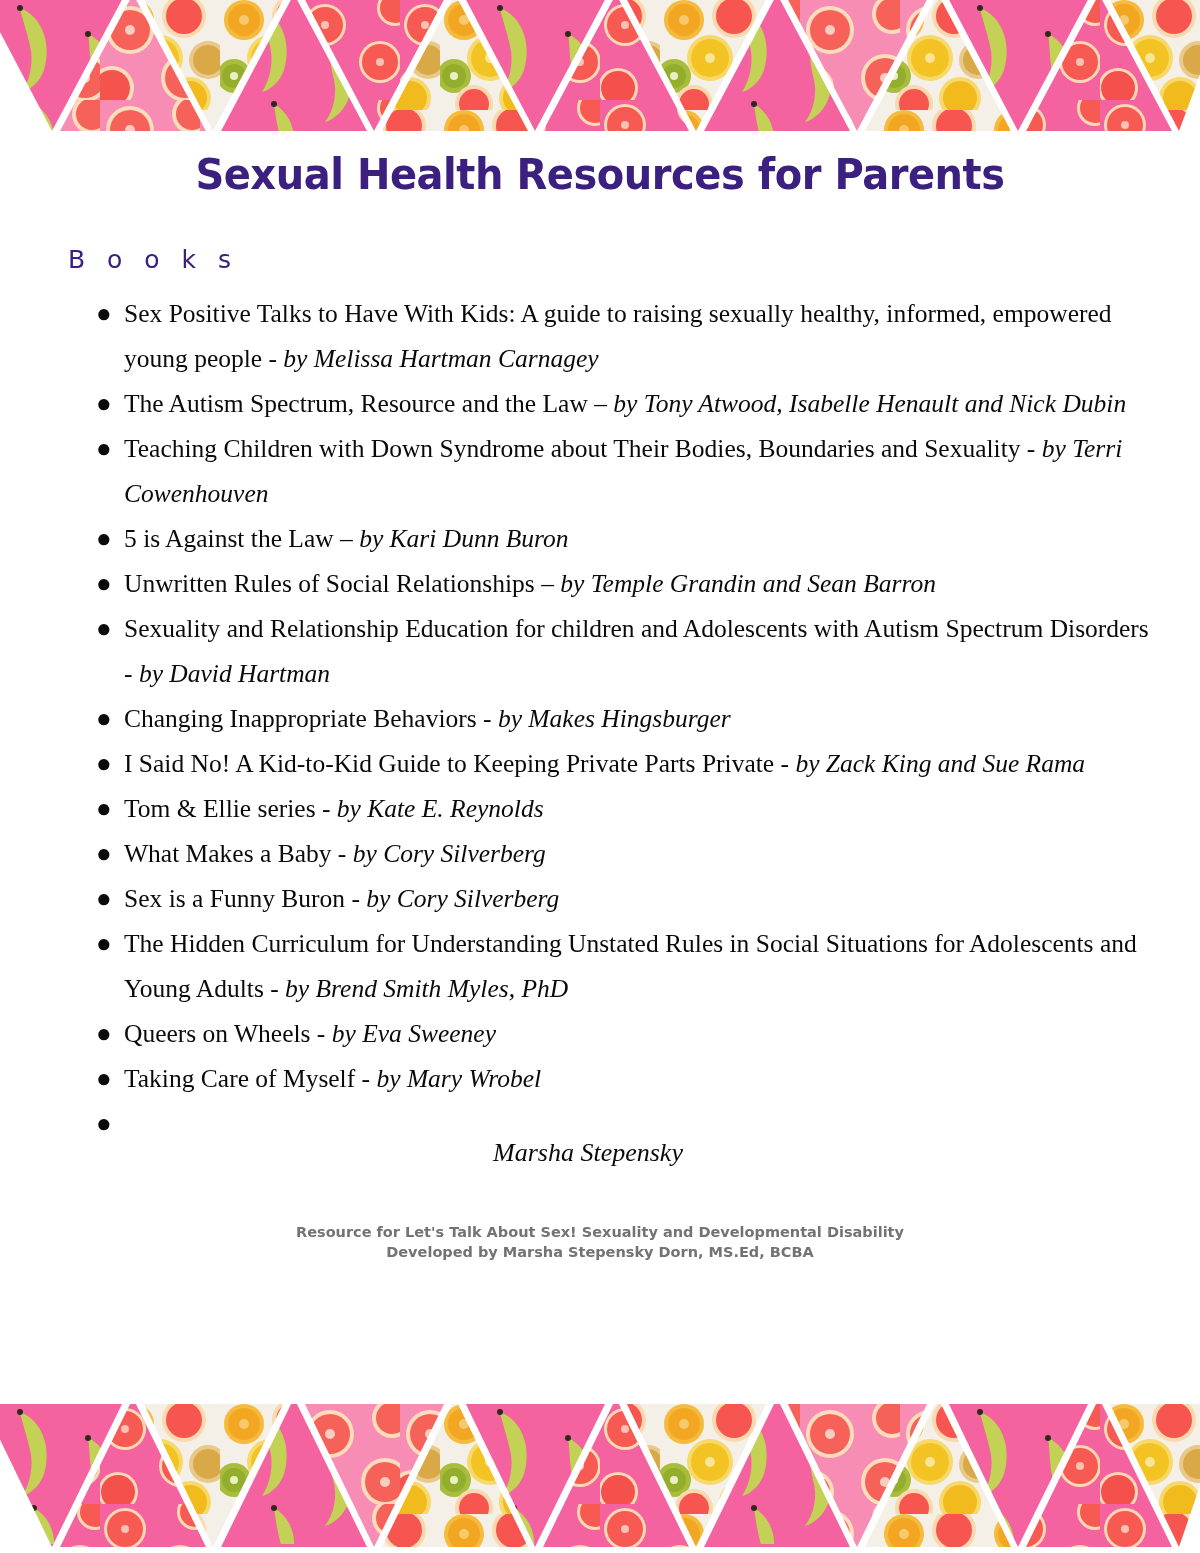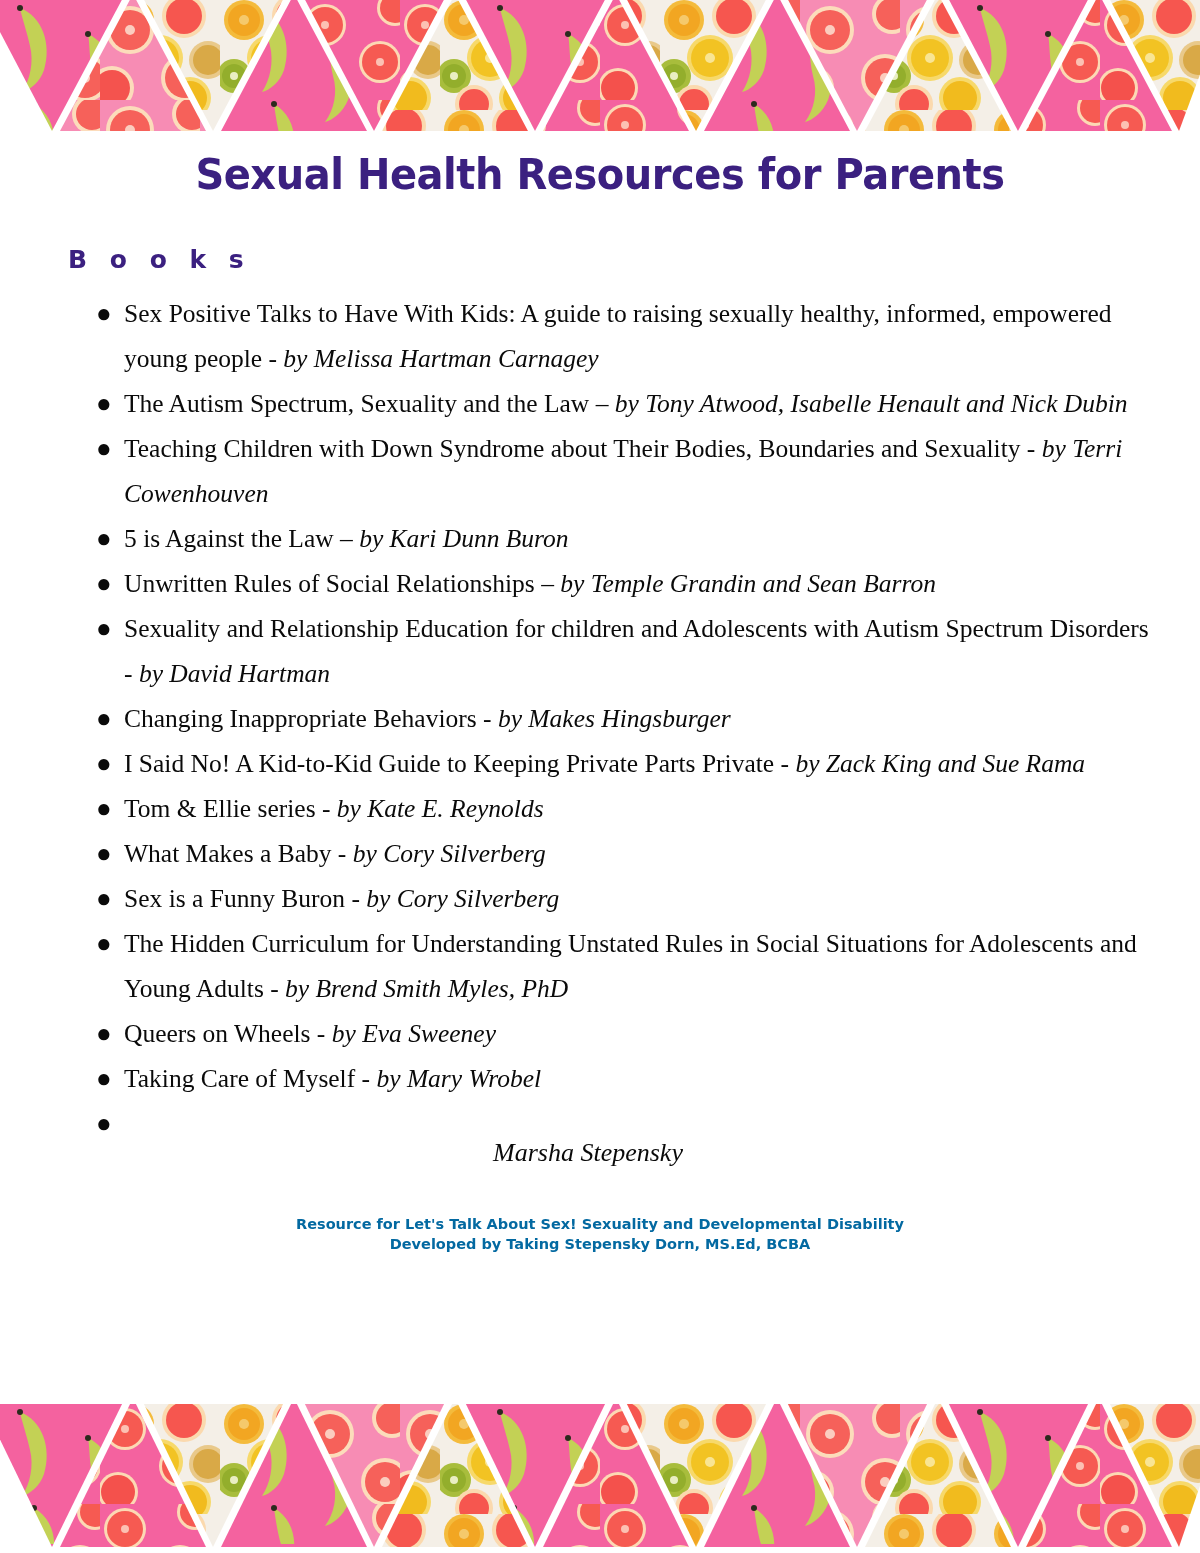--- a/index.html
+++ b/index.html
@@ -47,21 +47,21 @@
     letter-spacing: -0.5px;
     color: #3b2080;
     transform: scaleX(0.93);
     transform-origin: center;
   }
 
   .section-heading {
     margin: 0;
     padding: 45px 0 0 68px;
     font-family: "DejaVu Sans", "Liberation Sans", sans-serif;
-    font-weight: bold;
+    font-weight: normal;
     font-size: 25px;
     line-height: 30px;
     letter-spacing: 7px;
     color: #3b2080;
   }
 
   ul.book-list {
     list-style: none;
     margin: 0;
     padding: 16px 0 0 0;
@@ -94,28 +94,28 @@
     padding: 35px 0 0 0;
     text-align: center;
     font-style: italic;
     font-size: 26px;
     line-height: 34px;
     color: #0a0a0a;
     transform: translateX(-12px);
   }
 
   .doc-footer {
-    margin: 6px;
+    margin: 14px;
     padding: 38px 0 0 0;
     text-align: center;
     font-family: "DejaVu Sans", "Liberation Sans", sans-serif;
     font-weight: bold;
     font-size: 14.5px;
     line-height: 20px;
-    color: #0369a1;
+    color: #737373;
   }
   .doc-footer .line { display: block; }
 </style>
 </head>
 <body>
 
 <div class="fruit-band" id="band-top">
   <svg viewBox="0 0 1200 137" preserveAspectRatio="none">
     <defs>
 
@@ -210,41 +210,41 @@
 </div>
 
 <div class="page-content">
 
   <h1 class="doc-title">Sexual Health Resources for Parents</h1>
 
   <h2 class="section-heading">B o o k s</h2>
 
   <ul class="book-list">
     <li><span class="bullet">●</span><span>Sex Positive Talks to Have With Kids: A guide to raising sexually healthy, informed, empowered young people - </span><span class="author">by Melissa Hartman Carnagey</span></li>
-    <li><span class="bullet">●</span><span>The Autism Spectrum, Sexuality and the Law – </span><span class="author">by Tony Atwood, Isabelle Henault and Nick Dubin</span></li>
+    <li><span class="bullet">●</span><span>The Autism Spectrum, Resource and the Law – </span><span class="author">by Tony Atwood, Isabelle Henault and Nick Dubin</span></li>
     <li><span class="bullet">●</span><span>Teaching Children with Down Syndrome about Their Bodies, Boundaries and Sexuality - </span><span class="author">by Terri Cowenhouven</span></li>
     <li><span class="bullet">●</span><span>5 is Against the Law – </span><span class="author">by Kari Dunn Buron</span></li>
     <li><span class="bullet">●</span><span>Unwritten Rules of Social Relationships – </span><span class="author">by Temple Grandin and Sean Barron</span></li>
     <li><span class="bullet">●</span><span>Sexuality and Relationship Education for children and Adolescents with Autism Spectrum Disorders - </span><span class="author">by David Hartman</span></li>
     <li><span class="bullet">●</span><span>Changing Inappropriate Behaviors - </span><span class="author">by Makes Hingsburger</span></li>
     <li><span class="bullet">●</span><span>I Said No! A Kid-to-Kid Guide to Keeping Private Parts Private - </span><span class="author">by Zack King and Sue Rama</span></li>
     <li><span class="bullet">●</span><span>Tom &amp; Ellie series - </span><span class="author">by Kate E. Reynolds</span></li>
     <li><span class="bullet">●</span><span>What Makes a Baby - </span><span class="author">by Cory Silverberg</span></li>
     <li><span class="bullet">●</span><span>Sex is a Funny Buron - </span><span class="author">by Cory Silverberg</span></li>
     <li><span class="bullet">●</span><span>The Hidden Curriculum for Understanding Unstated Rules in Social Situations for Adolescents and Young Adults - </span><span class="author">by Brend Smith Myles, PhD</span></li>
     <li><span class="bullet">●</span><span>Queers on Wheels - </span><span class="author">by Eva Sweeney</span></li>
     <li><span class="bullet">●</span><span>Taking Care of Myself - </span><span class="author">by Mary Wrobel</span></li>
     <li><span class="bullet">●</span><span class="author"></span></li>
   </ul>
 
   <p class="signature">Marsha Stepensky</p>
 
   <div class="doc-footer">
     <span class="line">Resource for Let's Talk About Sex! Sexuality and Developmental Disability</span>
-    <span class="line">Developed by Taking Stepensky Dorn, MS.Ed, BCBA</span>
+    <span class="line">Developed by Marsha Stepensky Dorn, MS.Ed, BCBA</span>
   </div>
 
 </div>
 
 <div class="fruit-band" id="band-bottom">
   <svg viewBox="0 0 1200 149" preserveAspectRatio="none">
     <rect x="0" y="0" width="1200" height="149" fill="#ffffff"></rect>
     <g>
       <polygon points="-20,-6 125,-6 52,143" fill="url(#pBanana)"></polygon>
       <polygon points="60,143 133,-6 206,143" fill="url(#pGrapefruit)"></polygon>

